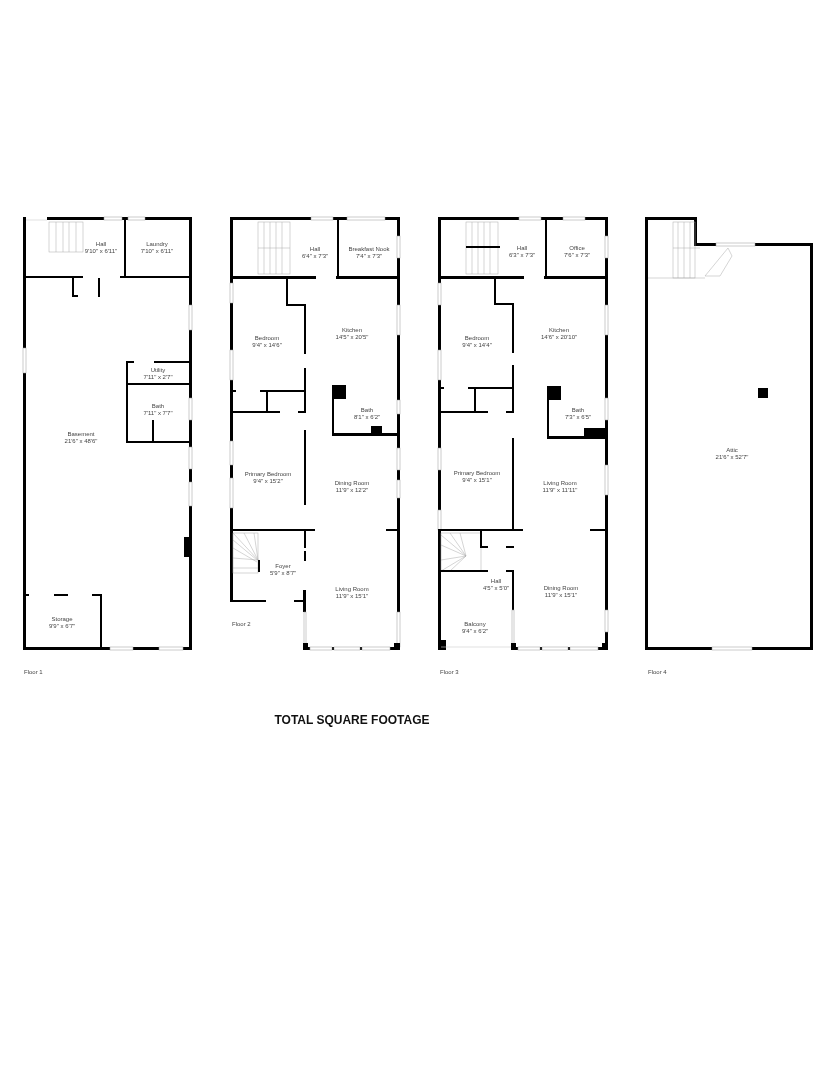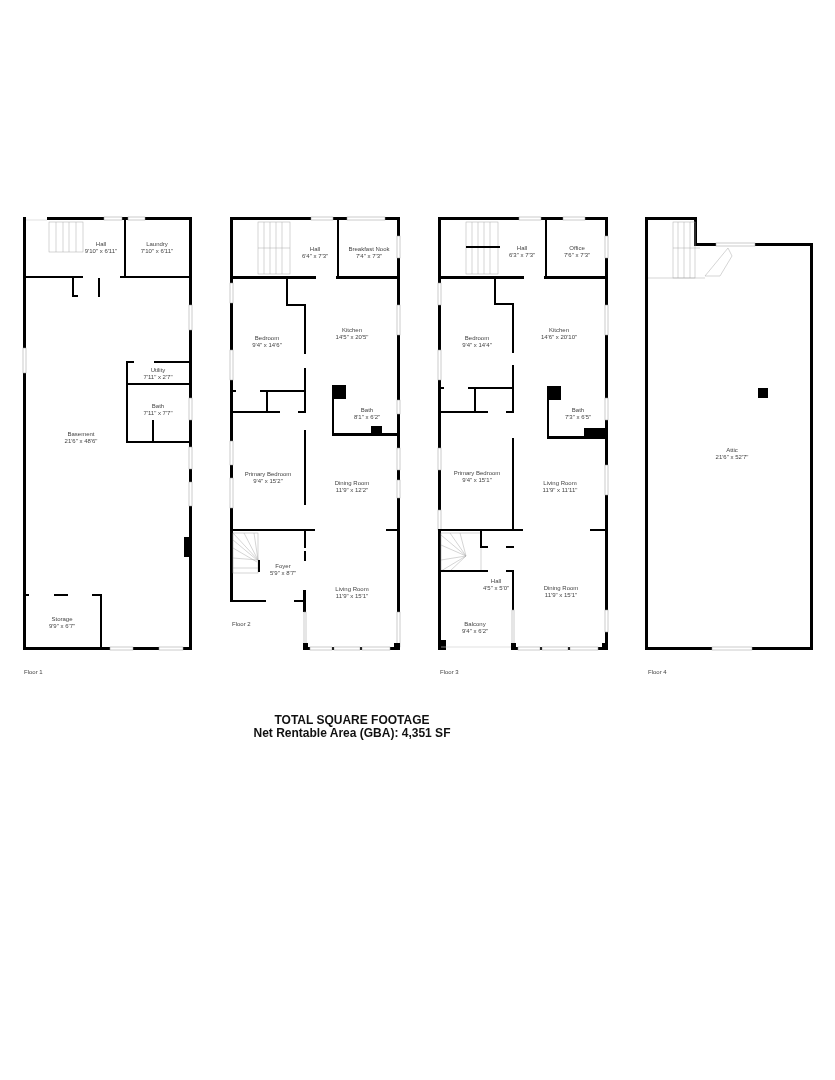--- a/index.html
+++ b/index.html
@@ -261,14 +261,13 @@
 <div class="room-label" style="left:496px;top:578px;"><span>Hall</span><span class="dim">4'5" x 5'0"</span></div>
 <div class="room-label" style="left:561px;top:585px;"><span>Dining Room</span><span class="dim">11'9" x 15'1"</span></div>
 <div class="room-label" style="left:475px;top:621px;"><span>Balcony</span><span class="dim">9'4" x 6'2"</span></div>
 <div class="floor-label" style="left:440px;top:669px;">Floor 3</div>
 
 <div class="room-label" style="left:732px;top:447px;"><span>Attic</span><span class="dim">21'6" x 52'7"</span></div>
 <div class="floor-label" style="left:648px;top:669px;">Floor 4</div>
 
 <div class="summary">
   <div>TOTAL SQUARE FOOTAGE</div>
-  <div>Net Rentable Area (GBA): 4,351 SF</div>
 </div>
 
 </body></html>

